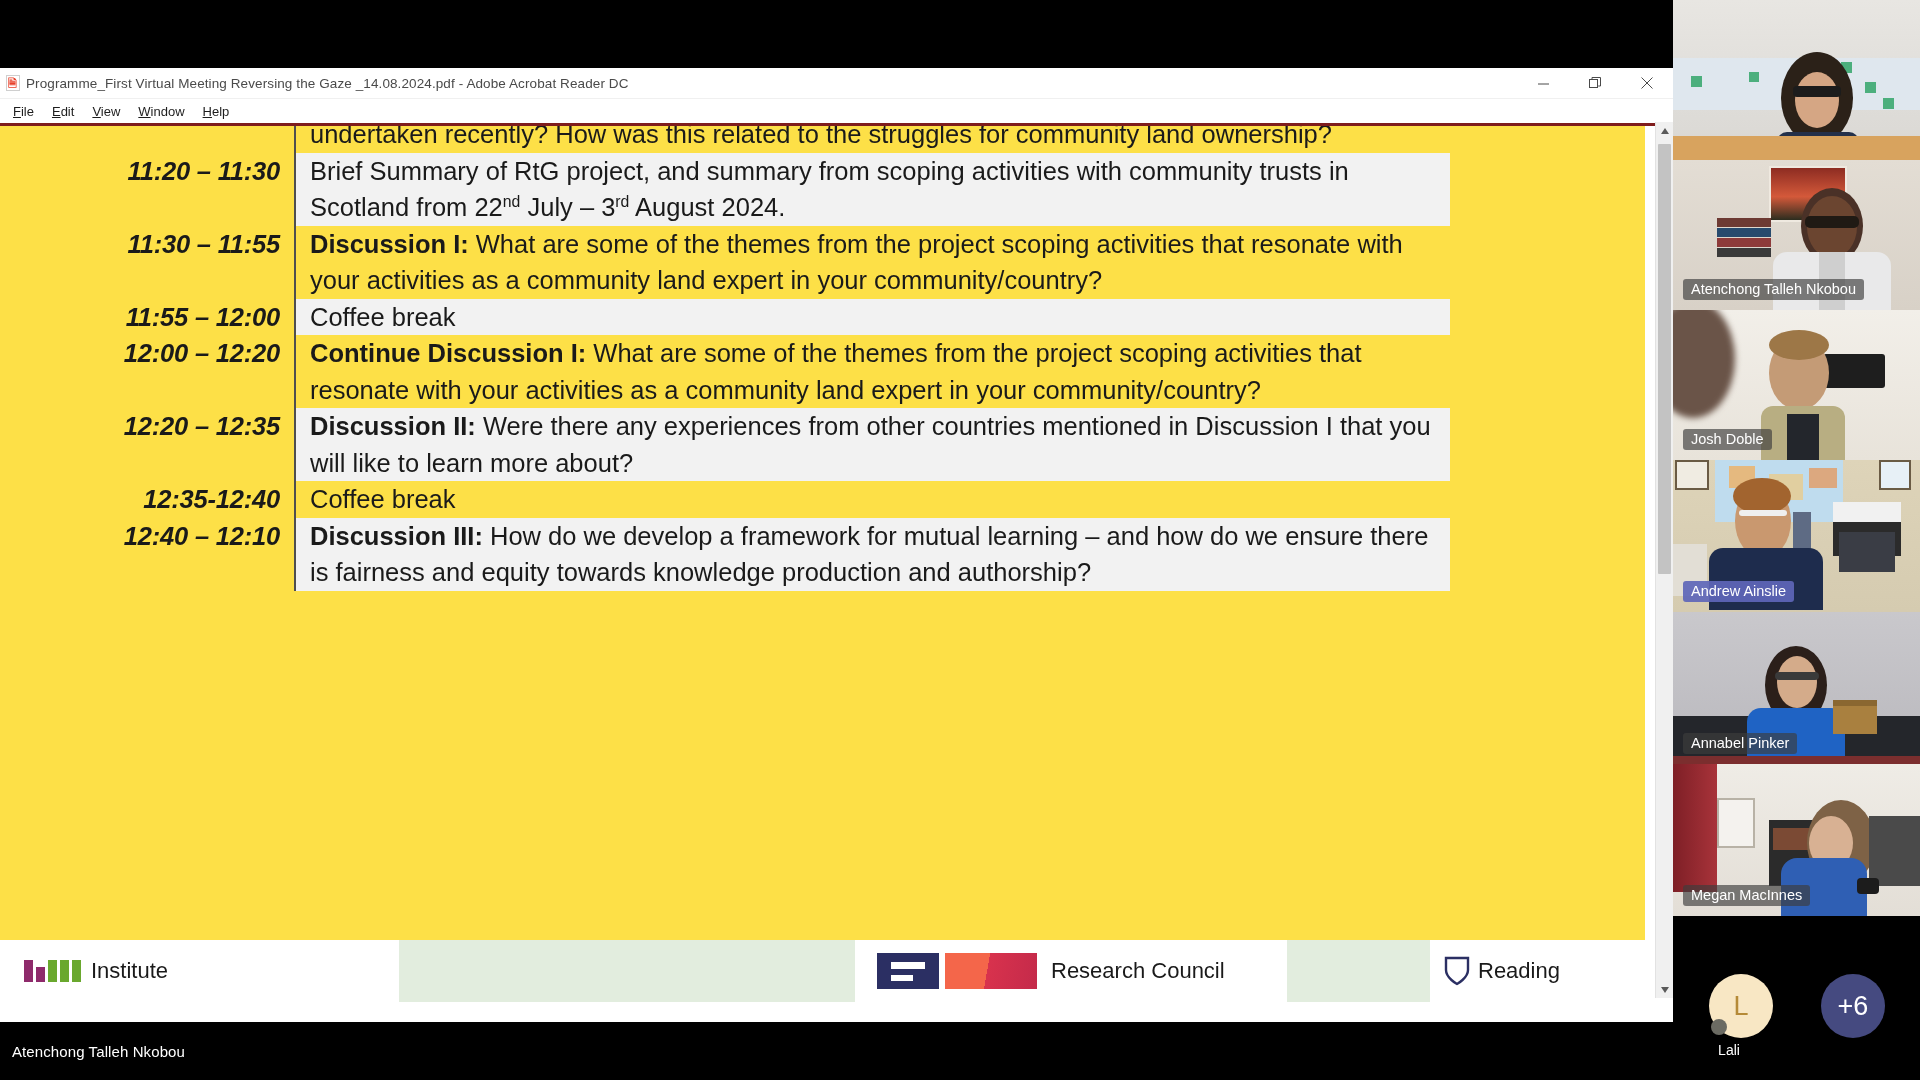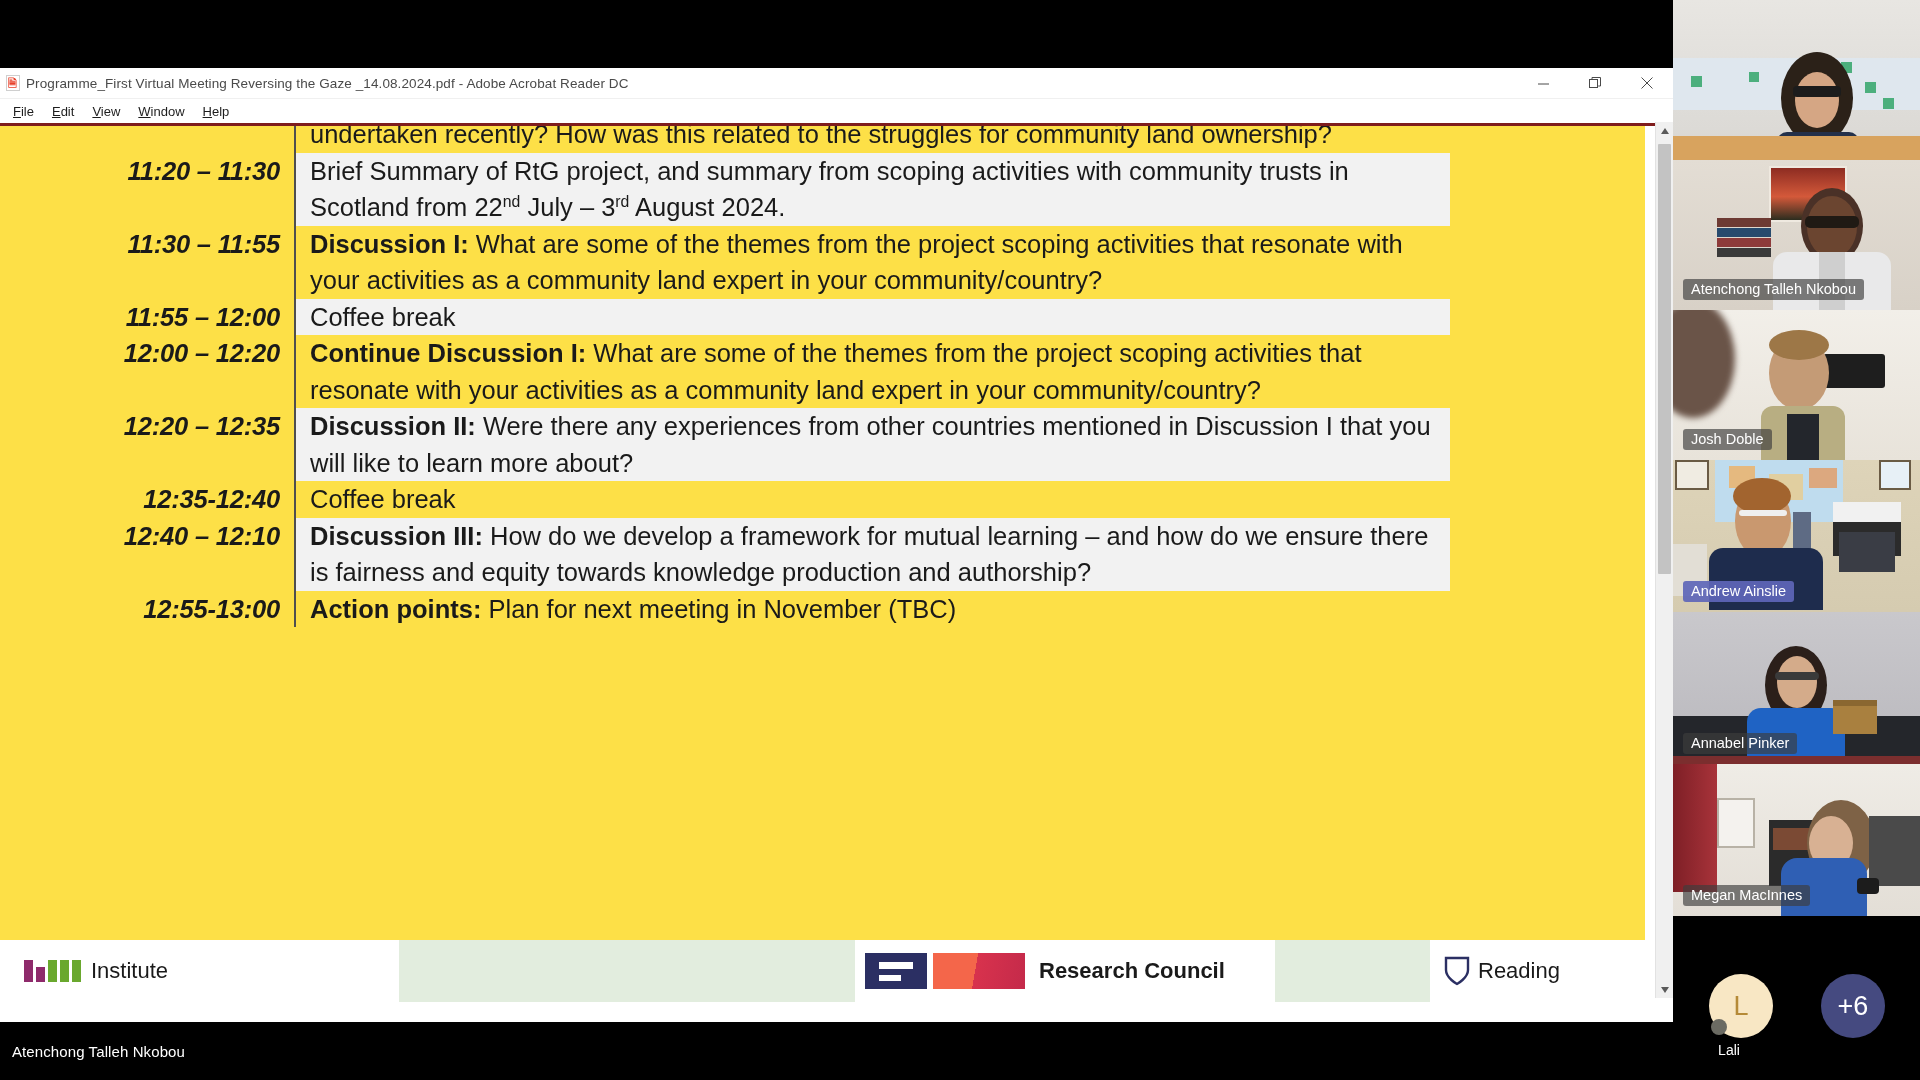--- a/index.html
+++ b/index.html
@@ -447,24 +447,20 @@
                   <td class="desc"><b>Discussion II:</b><span> Were there any experiences from other countries mentioned in Discussion I that you will like to learn more about?</span></td>
                 </tr>
                 <tr>
                   <td class="time">12:35-12:40</td>
                   <td class="desc"><span>Coffee break</span></td>
                 </tr>
                 <tr class="shaded">
                   <td class="time">12:40 – 12:10</td>
                   <td class="desc"><b>Discussion III:</b><span> How do we develop a framework for mutual learning – and how do we ensure there is fairness and equity towards knowledge production and authorship?</span></td>
                 </tr>
-                <tr>
-                  <td class="time">12:55-13:00</td>
-                  <td class="desc"><b>Action points:</b><span> Plan for next meeting in November (TBC)</span></td>
-                </tr>
               </tbody>
           </table>
 
           <div class="participants-head">Participants:</div>
 
           <div class="pdf-footer">
             <div class="footer-band">
               <div class="band-green" style="left:395px; width:1035px;"></div>
 
               <div class="logo-chip" style="left:10px; width:375px; padding-left:14px;">
@@ -472,21 +468,21 @@
                   <i style="height:22px;background:#8e2a6b;"></i>
                   <i style="height:15px;background:#8e2a6b;"></i>
                   <i style="height:22px;background:#6aa82e;"></i>
                   <i style="height:22px;background:#6aa82e;"></i>
                   <i style="height:22px;background:#6aa82e;"></i>
                 </span>
                 <span class="logo-text">Institute</span>
               </div>
 
 
-              <div class="logo-chip" style="left:855px; width:410px; padding-left:10px;font-weight:bold;">
+              <div class="logo-chip" style="left:855px; width:410px; padding-left:22px;">
                 <span class="nrf-mark"></span>
                 <span class="coral-block"></span>
                 <span class="logo-text">Research Council</span>
               </div>
 
               <div class="logo-chip" style="left:1430px; width:215px; padding-left:14px;">
                 <span class="reading-shield">
                   <svg width="26" height="30" viewBox="0 0 26 30">
                     <path d="M2 2 H24 V14 C24 22 13 28 13 28 C13 28 2 22 2 14 Z" fill="none" stroke="#2b2f63" stroke-width="2.4"></path>
                   </svg>

